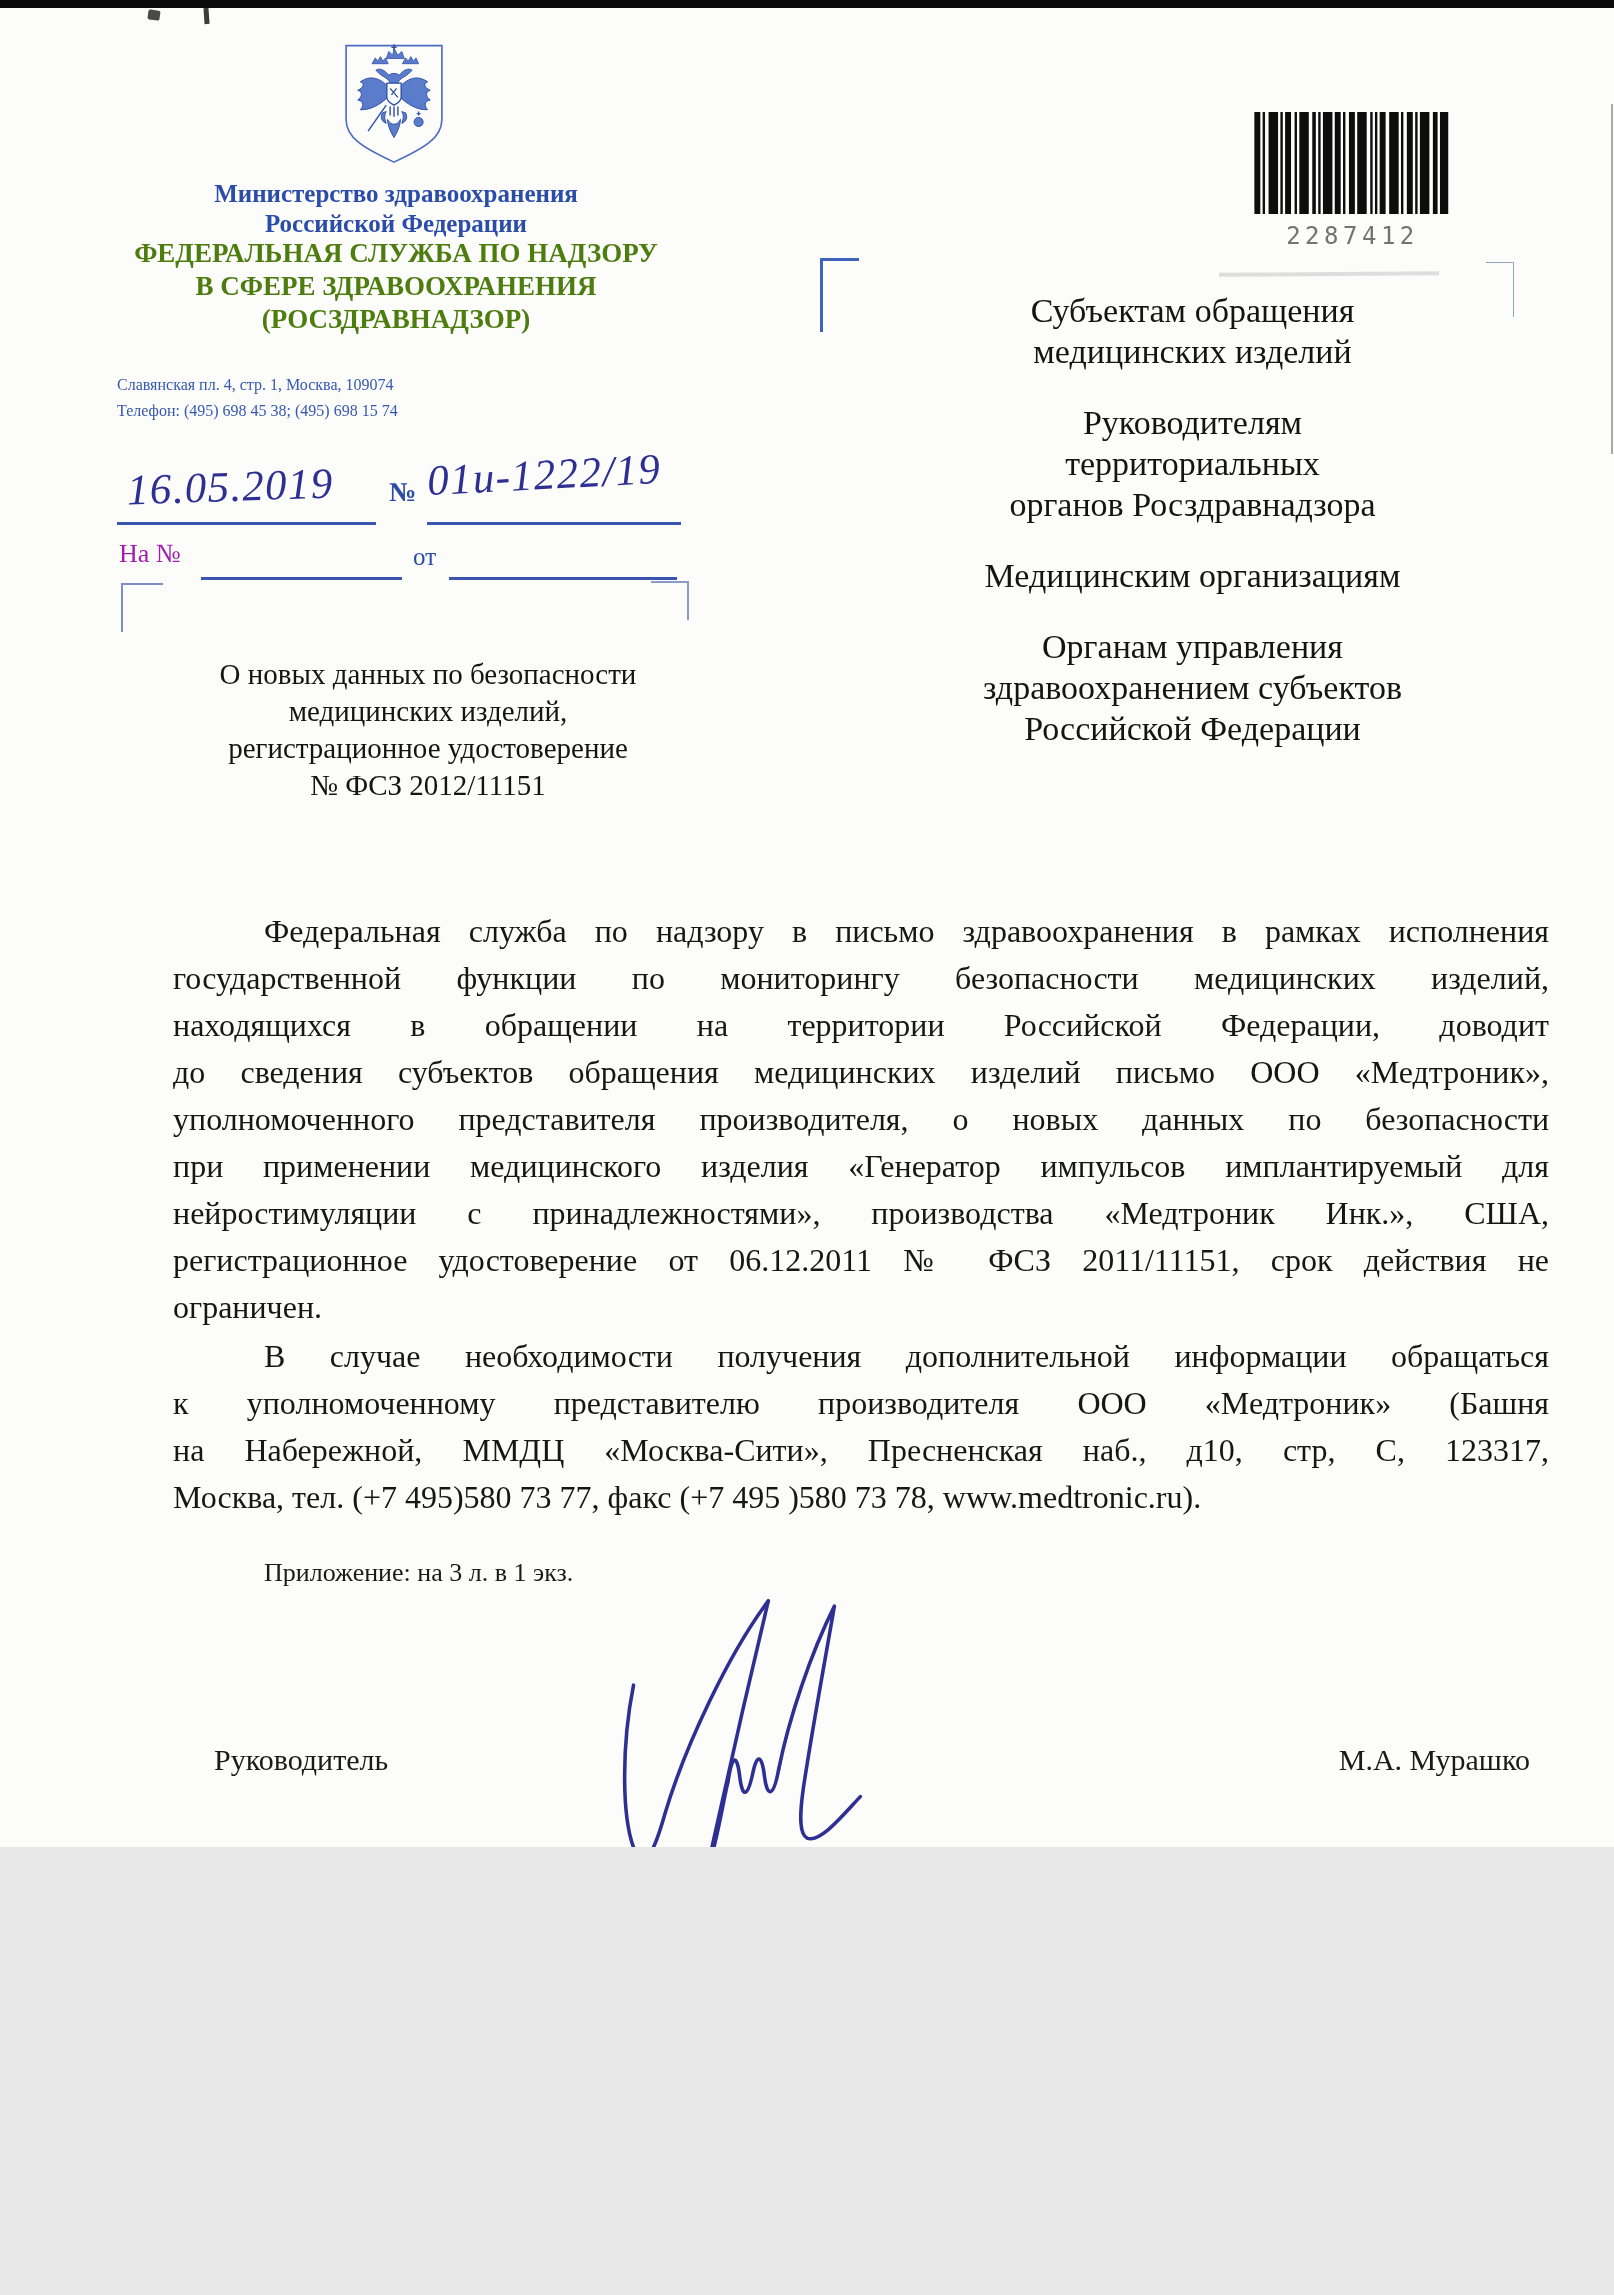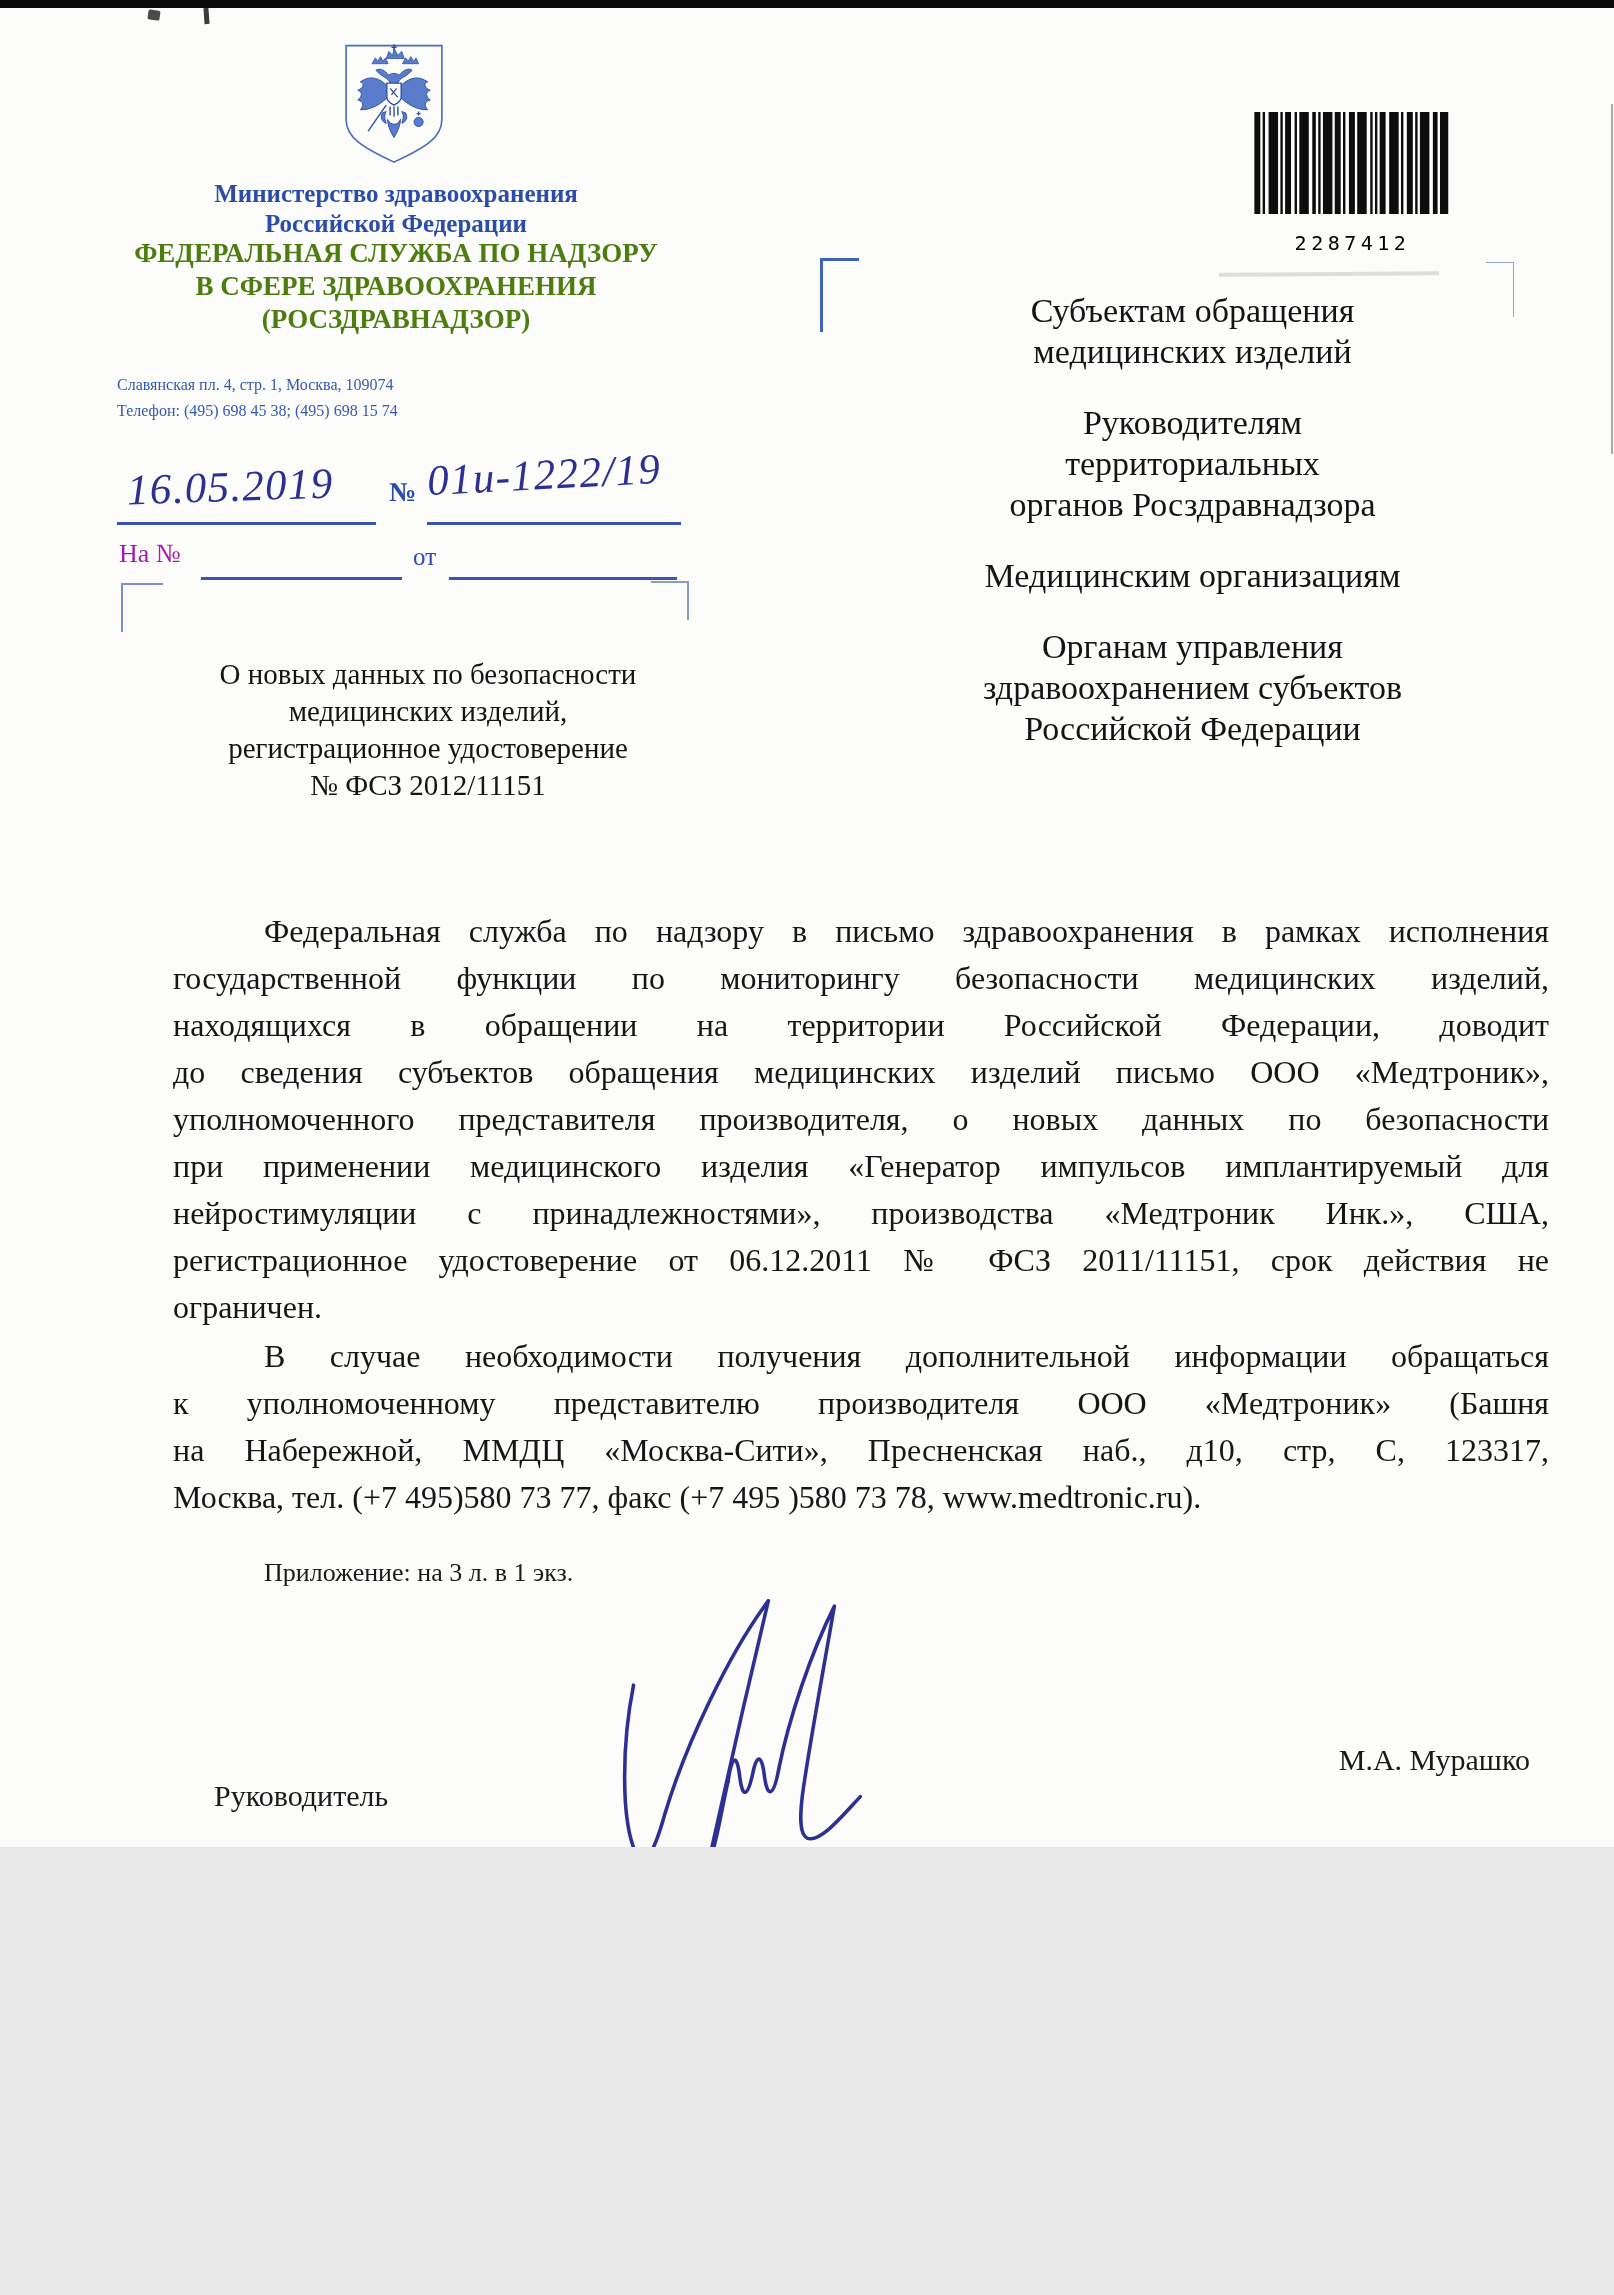--- a/index.html
+++ b/index.html
@@ -54,22 +54,22 @@
   
   .corner{background:transparent;}
   .corner-win-left{left:121px;top:583px;width:40px;height:47px;border-top:2.6px solid #7b90c9;border-left:2.6px solid #7b90c9;}
   .corner-win-right{left:651px;top:581px;width:36px;height:37px;border-top:2.6px solid #8a9cc9;border-right:2.6px solid #8a9cc9;}
   .corner-rec-left{left:820px;top:258px;width:36px;height:71px;border-top:3.2px solid #3f62bc;border-left:3.2px solid #3f62bc;}
   .corner-rec-right{left:1486px;top:262px;width:27px;height:54px;border-top:1.9px solid #9aa6bf;border-right:1.9px solid #9aa6bf;}
   
   .barcode-wrap{left:1254px;top:112px;width:197px;height:139px;text-align:center;}
   .barcode-svg{display:block;width:197px;height:102px;}
   .barcode-num{
-    margin-top:17px;font-family:"DejaVu Sans Mono",monospace;
-    font-size:20px;letter-spacing:4.5px;color:#000000;
+    margin-top:8px;font-family:"DejaVu Sans Mono",monospace;
+    font-size:24px;letter-spacing:4.5px;color:#737373;
   }
   
   .recipients{
     left:839px;top:290px;width:707px;
     font-size:34px;line-height:41px;text-align:center;color:#141414;
   }
   .recipient-block{white-space:pre-line;margin-bottom:30px;}
   
   .subject{
     left:149px;top:656px;width:558px;
@@ -83,21 +83,21 @@
   .para1{top:908px;}
   .para2{top:1333px;}
   .bodyline{text-align:justify;text-align-last:justify;}
   .bodyline.last{text-align-last:left;}
   .bodyline.first{text-indent:91px;}
   .attachment{
     left:173px;top:1558px;width:1376px;
     font-size:26px;padding-left:91px;box-sizing:border-box;
   }
   
-  .position-label{left:214px;top:1743px;font-size:30px;margin-top:36px;}
+  .position-label{left:214px;top:1743px;font-size:30px;}
   .signer-name{left:1167px;top:1743px;width:363px;text-align:right;font-size:30px;}
   .signature-svg{left:583px;top:1575px;width:311px;height:324px;}
 </style>
 </head>
 <body>
 
 <div class="page">
 
   <div class="abs scan-bar-top"></div>
   <div class="abs scan-bar-bottom"></div>

